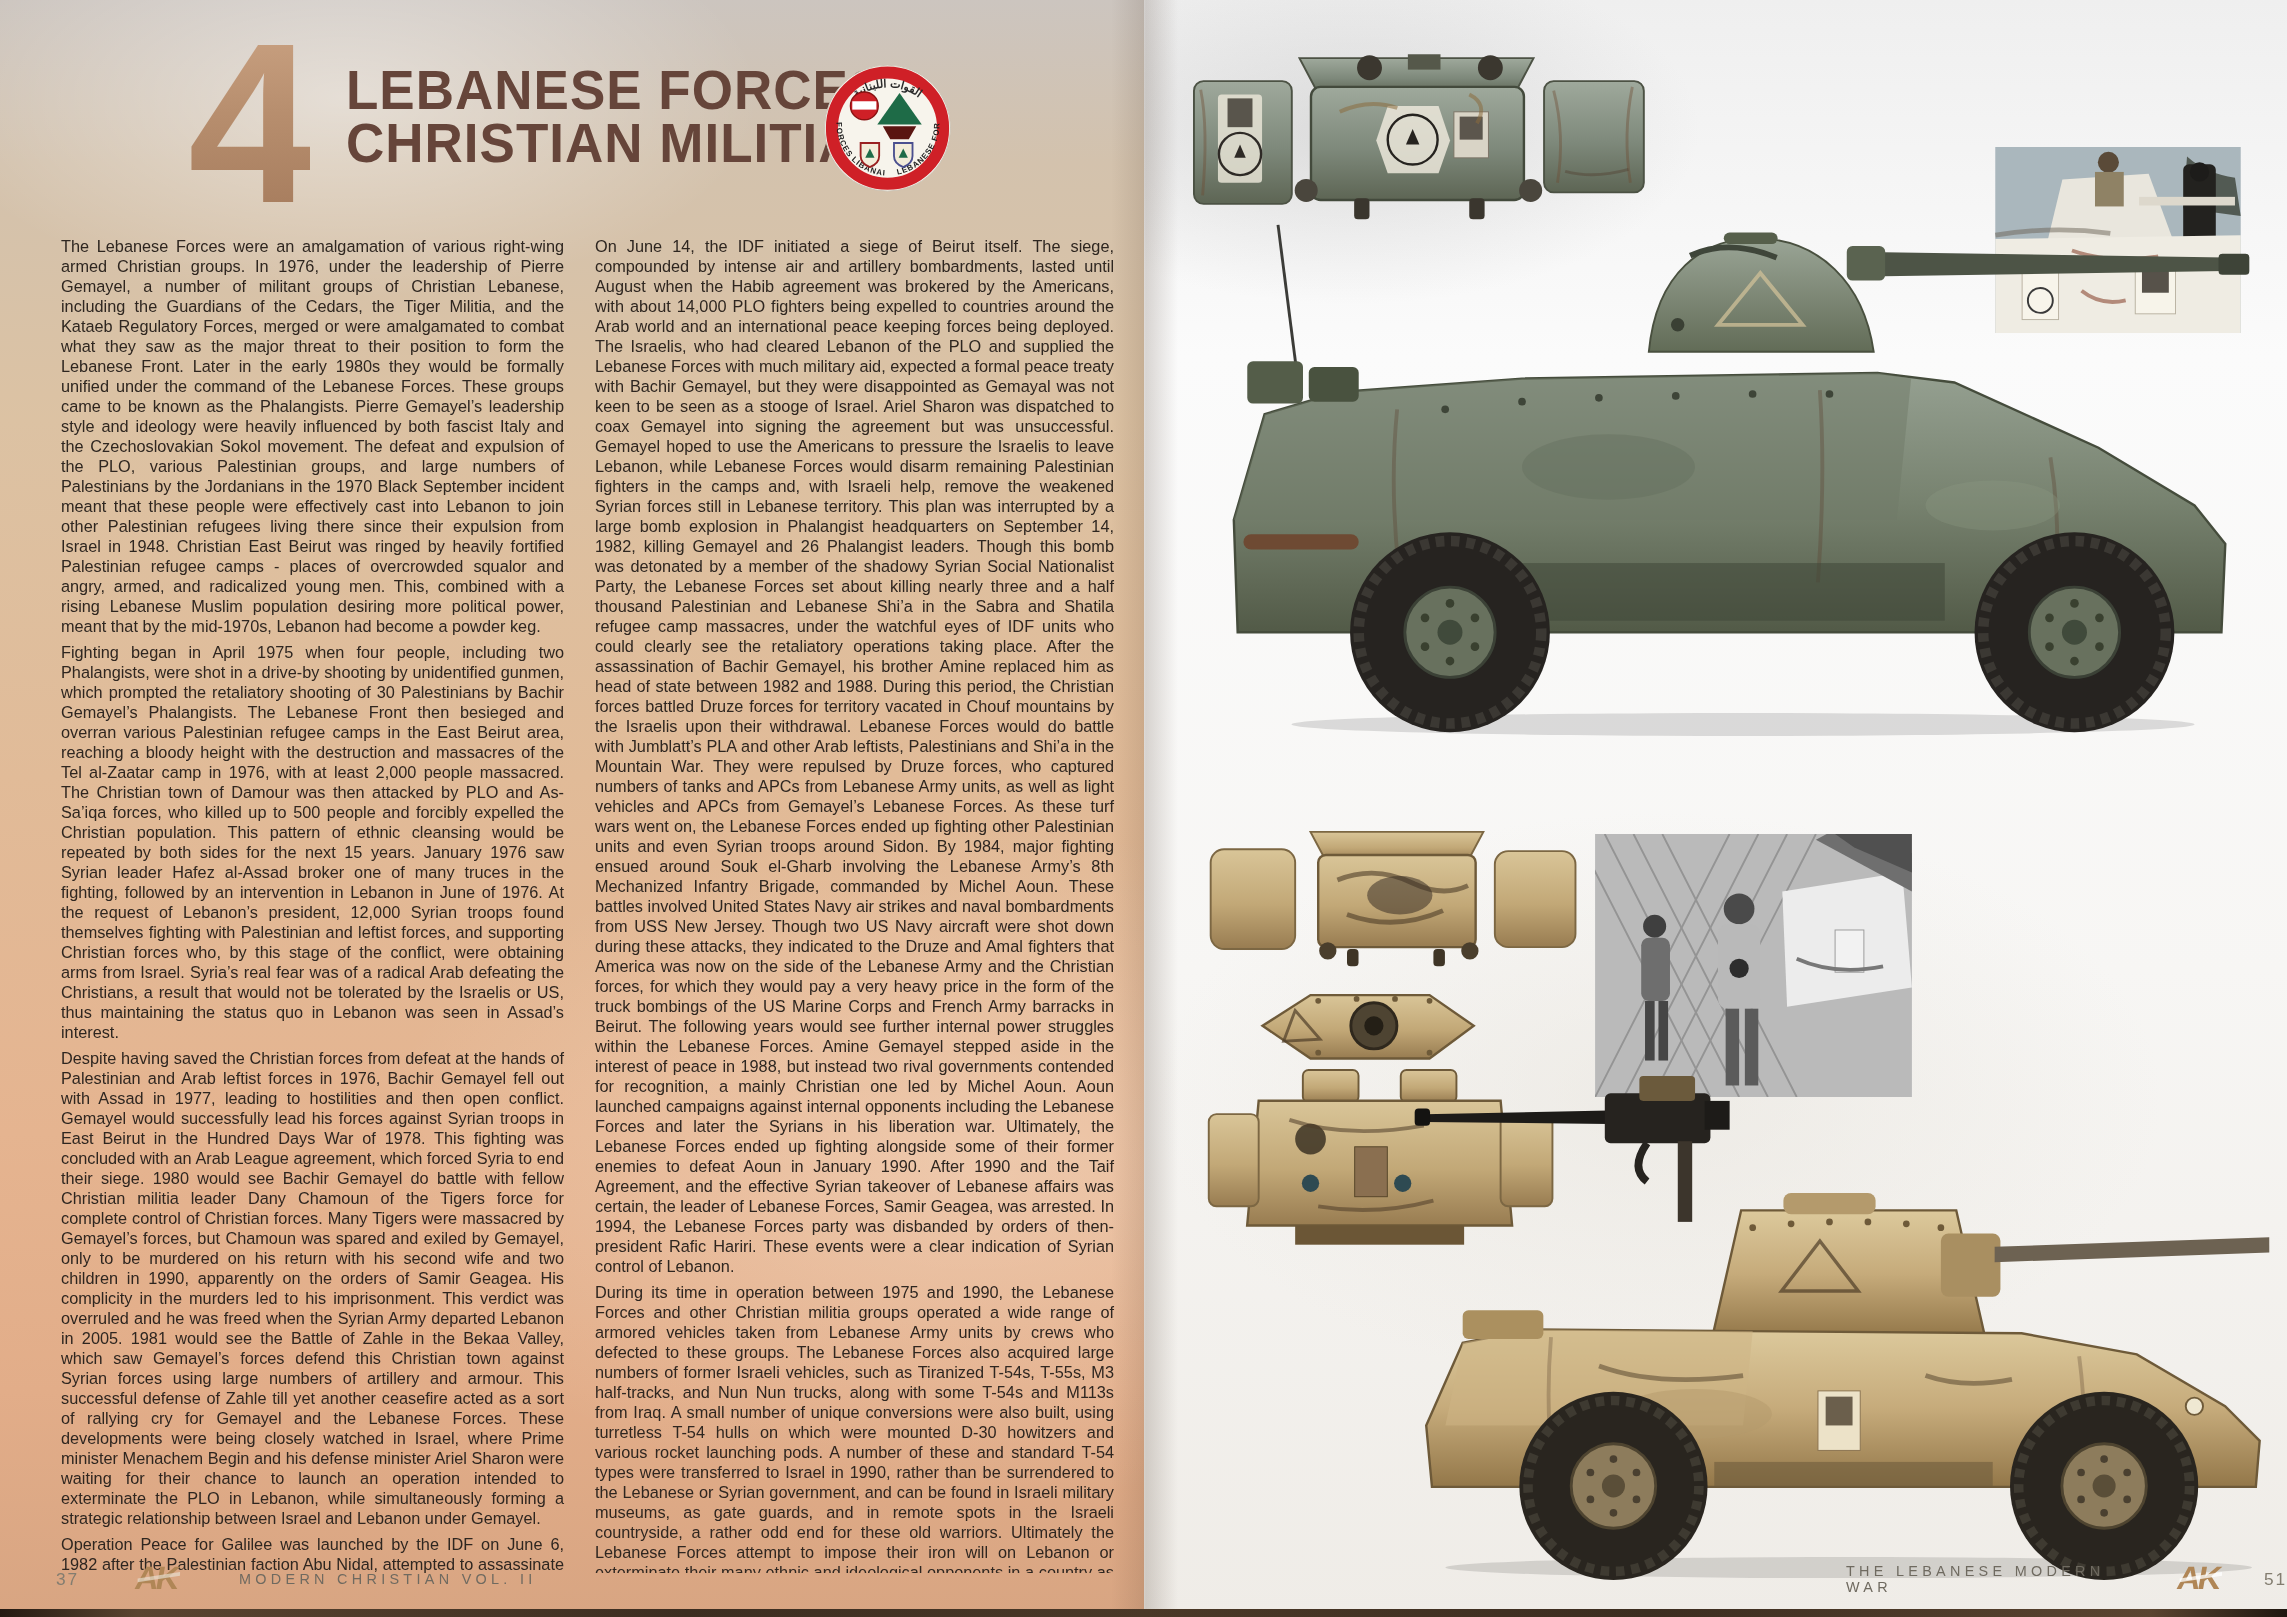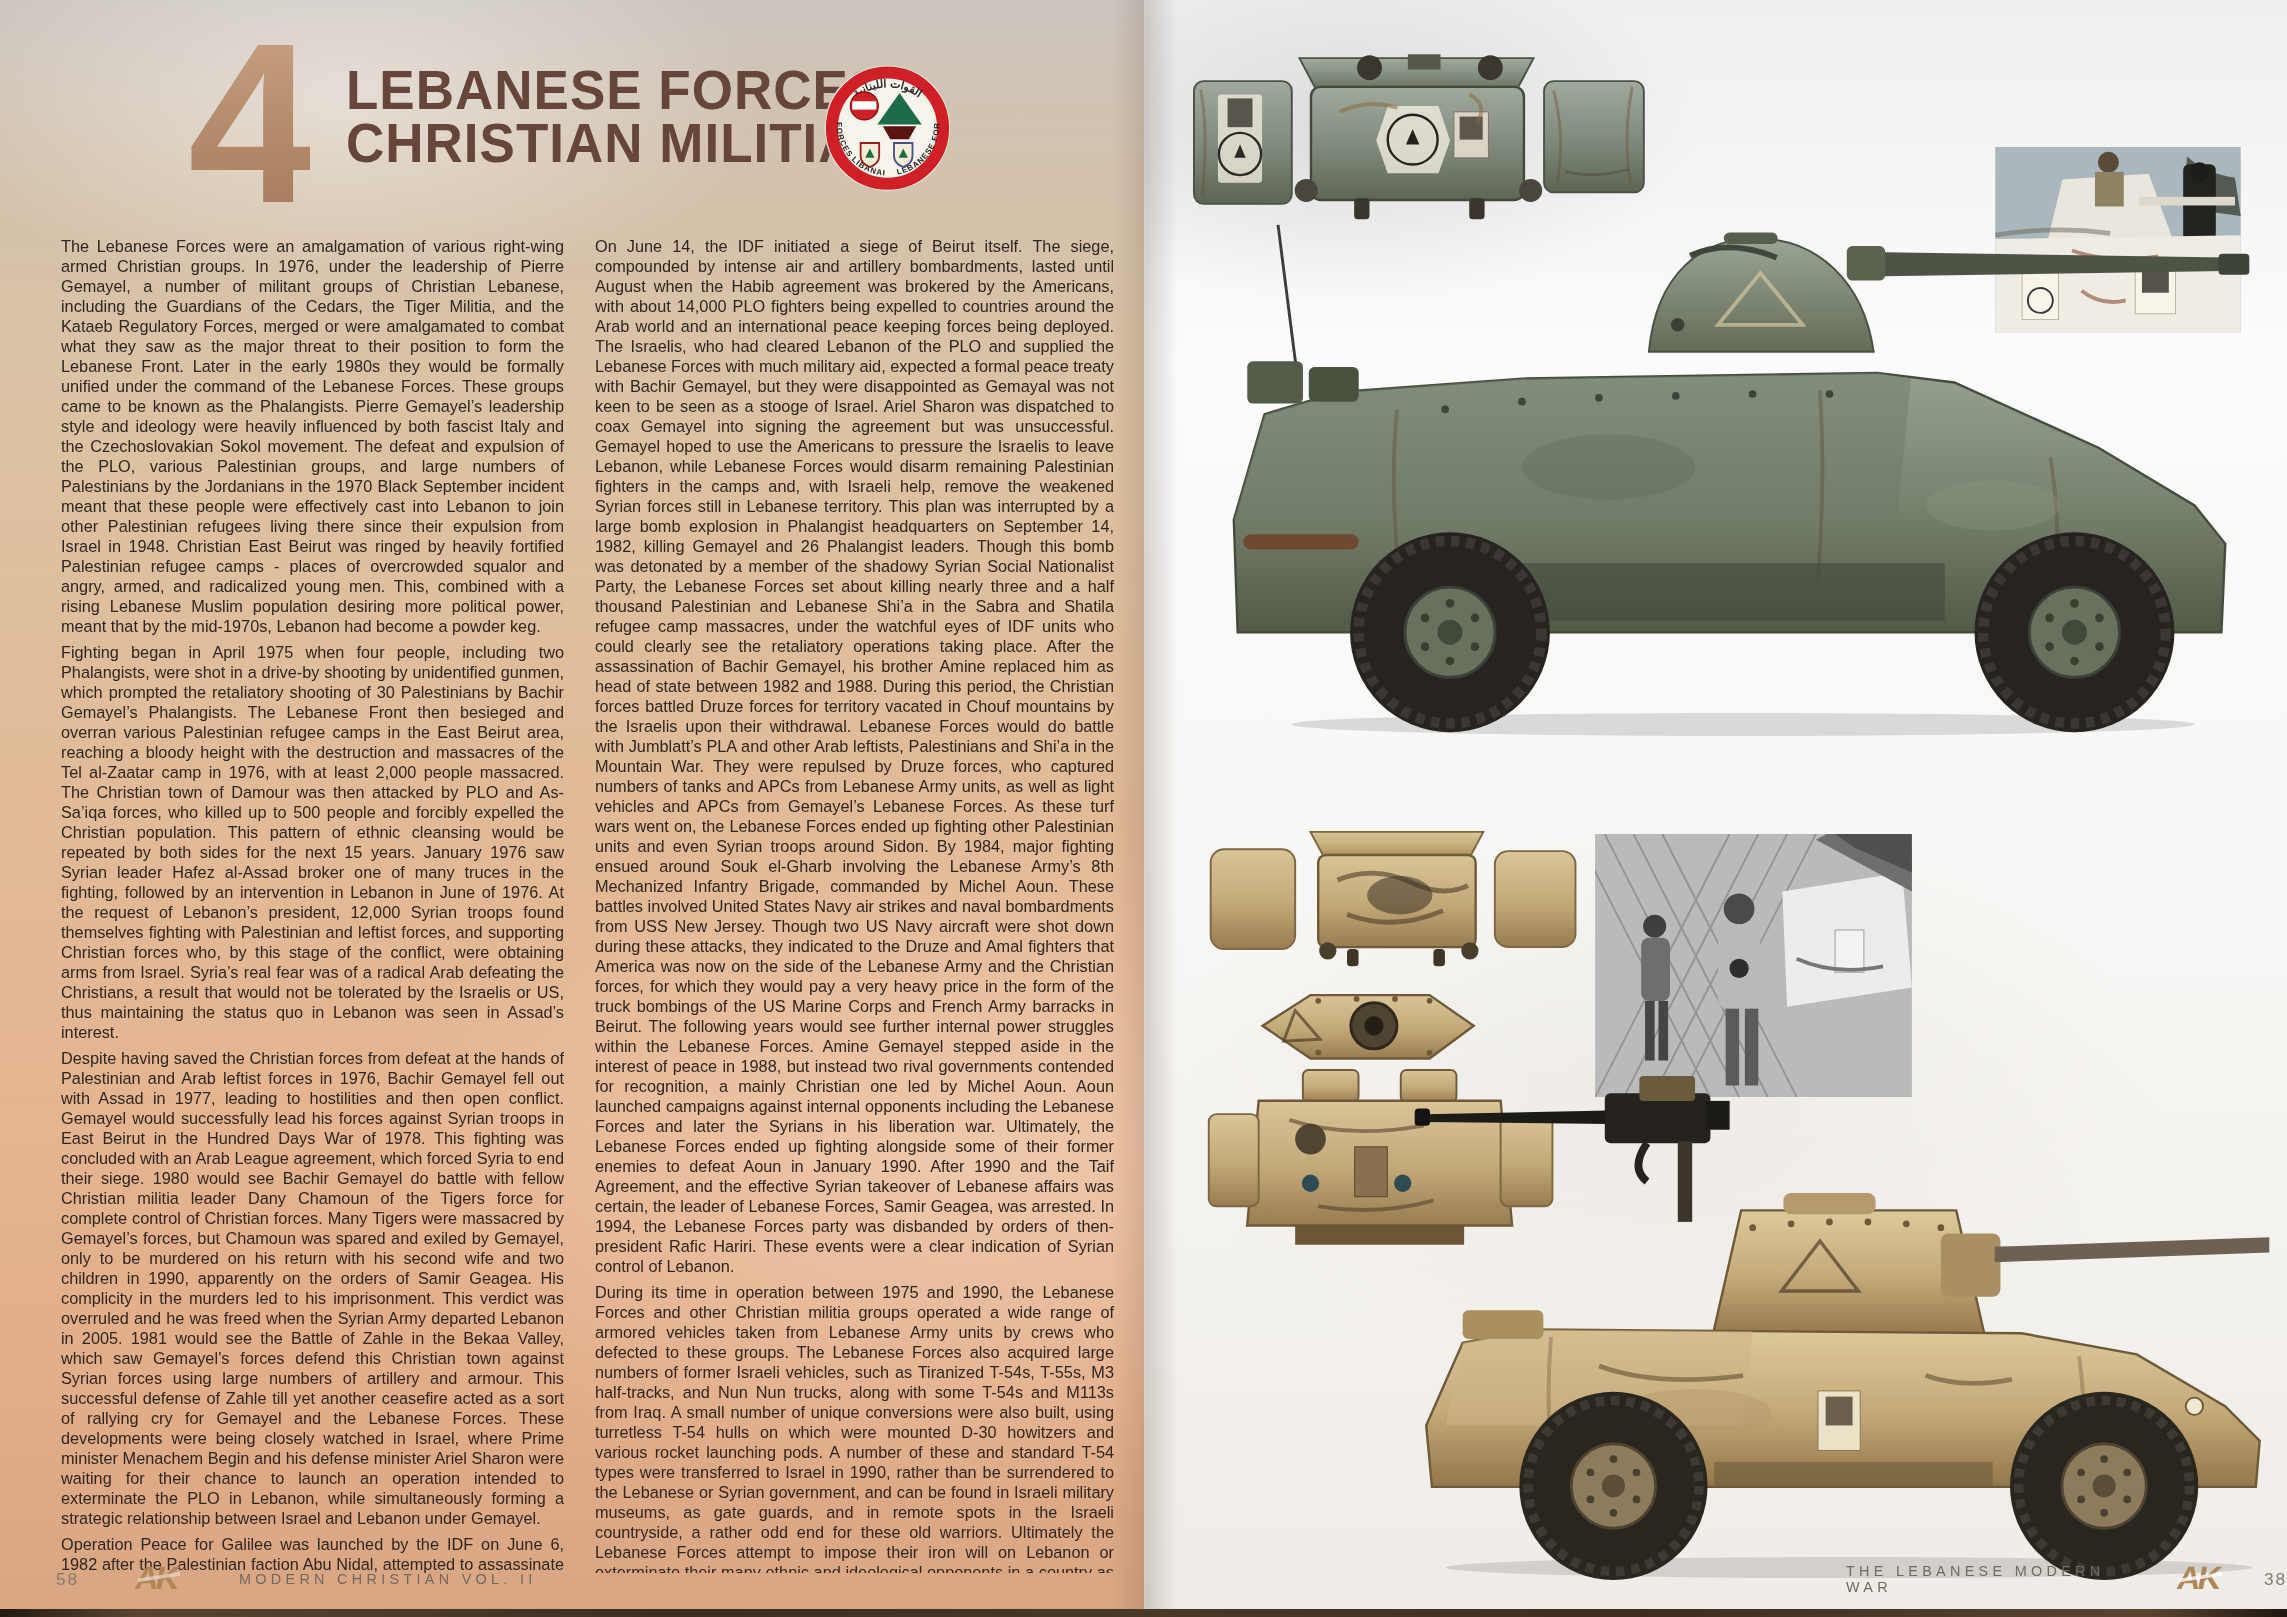--- a/index.html
+++ b/index.html
@@ -99,21 +99,21 @@
       <p>Despite having saved the Christian forces from defeat at the hands of Palestinian and Arab leftist forces in 1976, Bachir Gemayel fell out with Assad in 1977, leading to hostilities and then open conflict. Gemayel would successfully lead his forces against Syrian troops in East Beirut in the Hundred Days War of 1978. This fighting was concluded with an Arab League agreement, which forced Syria to end their siege. 1980 would see Bachir Gemayel do battle with fellow Christian militia leader Dany Chamoun of the Tigers force for complete control of Christian forces. Many Tigers were massacred by Gemayel’s forces, but Chamoun was spared and exiled by Gemayel, only to be murdered on his return with his second wife and two children in 1990, apparently on the orders of Samir Geagea. His complicity in the murders led to his imprisonment. This verdict was overruled and he was freed when the Syrian Army departed Lebanon in 2005. 1981 would see the Battle of Zahle in the Bekaa Valley, which saw Gemayel’s forces defend this Christian town against Syrian forces using large numbers of artillery and armour. This successful defense of Zahle till yet another ceasefire acted as a sort of rallying cry for Gemayel and the Lebanese Forces. These developments were being closely watched in Israel, where Prime minister Menachem Begin and his defense minister Ariel Sharon were waiting for their chance to launch an operation intended to exterminate the PLO in Lebanon, while simultaneously forming a strategic relationship between Israel and Lebanon under Gemayel.</p>
       <p>Operation Peace for Galilee was launched by the IDF on June 6, 1982 after the Palestinian faction Abu Nidal, attempted to assassinate the Israeli ambassador to London at Saddam Hussein’s behest. This action was used by Begin as the pretext for a full invasion, which consisted of a massive three-pronged incursion with 60,000 men and 800 tanks, preceded by heavy artillery bombardment and air strikes. The IDF met resistance from both the PLO and a range of allied guerrilla units. Having taken Beaufort Castle, the IDF sped on towards Sidon and Damour, with heavy fighting starting in Jezzine on the right flank of the Syrian forces in the Bekaa valley.</p>
     </div>
 
     <div class="col col2">
       <p>On June 14, the IDF initiated a siege of Beirut itself. The siege, compounded by intense air and artillery bombardments, lasted until August when the Habib agreement was brokered by the Americans, with about 14,000 PLO fighters being expelled to countries around the Arab world and an international peace keeping forces being deployed. The Israelis, who had cleared Lebanon of the PLO and supplied the Lebanese Forces with much military aid, expected a formal peace treaty with Bachir Gemayel, but they were disappointed as Gemayal was not keen to be seen as a stooge of Israel. Ariel Sharon was dispatched to coax Gemayel into signing the agreement but was unsuccessful. Gemayel hoped to use the Americans to pressure the Israelis to leave Lebanon, while Lebanese Forces would disarm remaining Palestinian fighters in the camps and, with Israeli help, remove the weakened Syrian forces still in Lebanese territory. This plan was interrupted by a large bomb explosion in Phalangist headquarters on September 14, 1982, killing Gemayel and 26 Phalangist leaders. Though this bomb was detonated by a member of the shadowy Syrian Social Nationalist Party, the Lebanese Forces set about killing nearly three and a half thousand Palestinian and Lebanese Shi’a in the Sabra and Shatila refugee camp massacres, under the watchful eyes of IDF units who could clearly see the retaliatory operations taking place. After the assassination of Bachir Gemayel, his brother Amine replaced him as head of state between 1982 and 1988. During this period, the Christian forces battled Druze forces for territory vacated in Chouf mountains by the Israelis upon their withdrawal. Lebanese Forces would do battle with Jumblatt’s PLA and other Arab leftists, Palestinians and Shi’a in the Mountain War. They were repulsed by Druze forces, who captured numbers of tanks and APCs from Lebanese Army units, as well as light vehicles and APCs from Gemayel’s Lebanese Forces. As these turf wars went on, the Lebanese Forces ended up fighting other Palestinian units and even Syrian troops around Sidon. By 1984, major fighting ensued around Souk el-Gharb involving the Lebanese Army’s 8th Mechanized Infantry Brigade, commanded by Michel Aoun. These battles involved United States Navy air strikes and naval bombardments from USS New Jersey. Though two US Navy aircraft were shot down during these attacks, they indicated to the Druze and Amal fighters that America was now on the side of the Lebanese Army and the Christian forces, for which they would pay a very heavy price in the form of the truck bombings of the US Marine Corps and French Army barracks in Beirut. The following years would see further internal power struggles within the Lebanese Forces. Amine Gemayel stepped aside in the interest of peace in 1988, but instead two rival governments contended for recognition, a mainly Christian one led by Michel Aoun. Aoun launched campaigns against internal opponents including the Lebanese Forces and later the Syrians in his liberation war. Ultimately, the Lebanese Forces ended up fighting alongside some of their former enemies to defeat Aoun in January 1990. After 1990 and the Taif Agreement, and the effective Syrian takeover of Lebanese affairs was certain, the leader of Lebanese Forces, Samir Geagea, was arrested. In 1994, the Lebanese Forces party was disbanded by orders of then-president Rafic Hariri. These events were a clear indication of Syrian control of Lebanon.</p>
       <p>During its time in operation between 1975 and 1990, the Lebanese Forces and other Christian militia groups operated a wide range of armored vehicles taken from Lebanese Army units by crews who defected to these groups. The Lebanese Forces also acquired large numbers of former Israeli vehicles, such as Tiranized T-54s, T-55s, M3 half-tracks, and Nun Nun trucks, along with some T-54s and M113s from Iraq. A small number of unique conversions were also built, using turretless T-54 hulls on which were mounted D-30 howitzers and various rocket launching pods. A number of these and standard T-54 types were transferred to Israel in 1990, rather than be surrendered to the Lebanese or Syrian government, and can be found in Israeli military museums, as gate guards, and in remote spots in the Israeli countryside, a rather odd end for these old warriors. Ultimately the Lebanese Forces attempt to impose their iron will on Lebanon or exterminate their many ethnic and ideological opponents in a country as volatile and made up of such fiercely independent groups as Lebanon was always going to be deemed to fail.</p>
     </div>
 
     <div class="footer footer-left">
-      <span class="pgnum">58</span>
+      <span class="pgnum">37</span>
       <svg class="ak" width="60" height="38" viewBox="0 0 62 40">
         <g transform="skewX(-10)" fill="#b08656">
           <text x="10" y="31" font-family="Liberation Sans, sans-serif" font-weight="bold" font-size="34" letter-spacing="-3">AK</text>
           <rect x="12" y="16" width="44" height="4" fill="#e8e0d2" opacity=".65" transform="rotate(-9 34 18)"></rect>
         </g>
       </svg>
       <span class="ftext">MODERN CHRISTIAN VOL. II</span>
     </div>
   </div>
 
@@ -404,20 +404,20 @@
     </svg>
 
     <div class="footer footer-right" style="left:702px">
       <span class="ftext">THE LEBANESE MODERN WAR</span>
       <svg class="ak" width="60" height="38" viewBox="0 0 62 40">
         <g transform="skewX(-10)" fill="#b08656">
           <text x="10" y="31" font-family="Liberation Sans, sans-serif" font-weight="bold" font-size="34" letter-spacing="-3">AK</text>
           <rect x="12" y="16" width="44" height="4" fill="#fff" opacity=".75" transform="rotate(-9 34 18)"></rect>
         </g>
       </svg>
-      <span class="pgnum">38</span>
+      <span class="pgnum">51</span>
     </div>
   </div>
 
   <div class="spine"></div>
   <div class="bottom-edge"></div>
 </div>
 
 
 </body></html>

